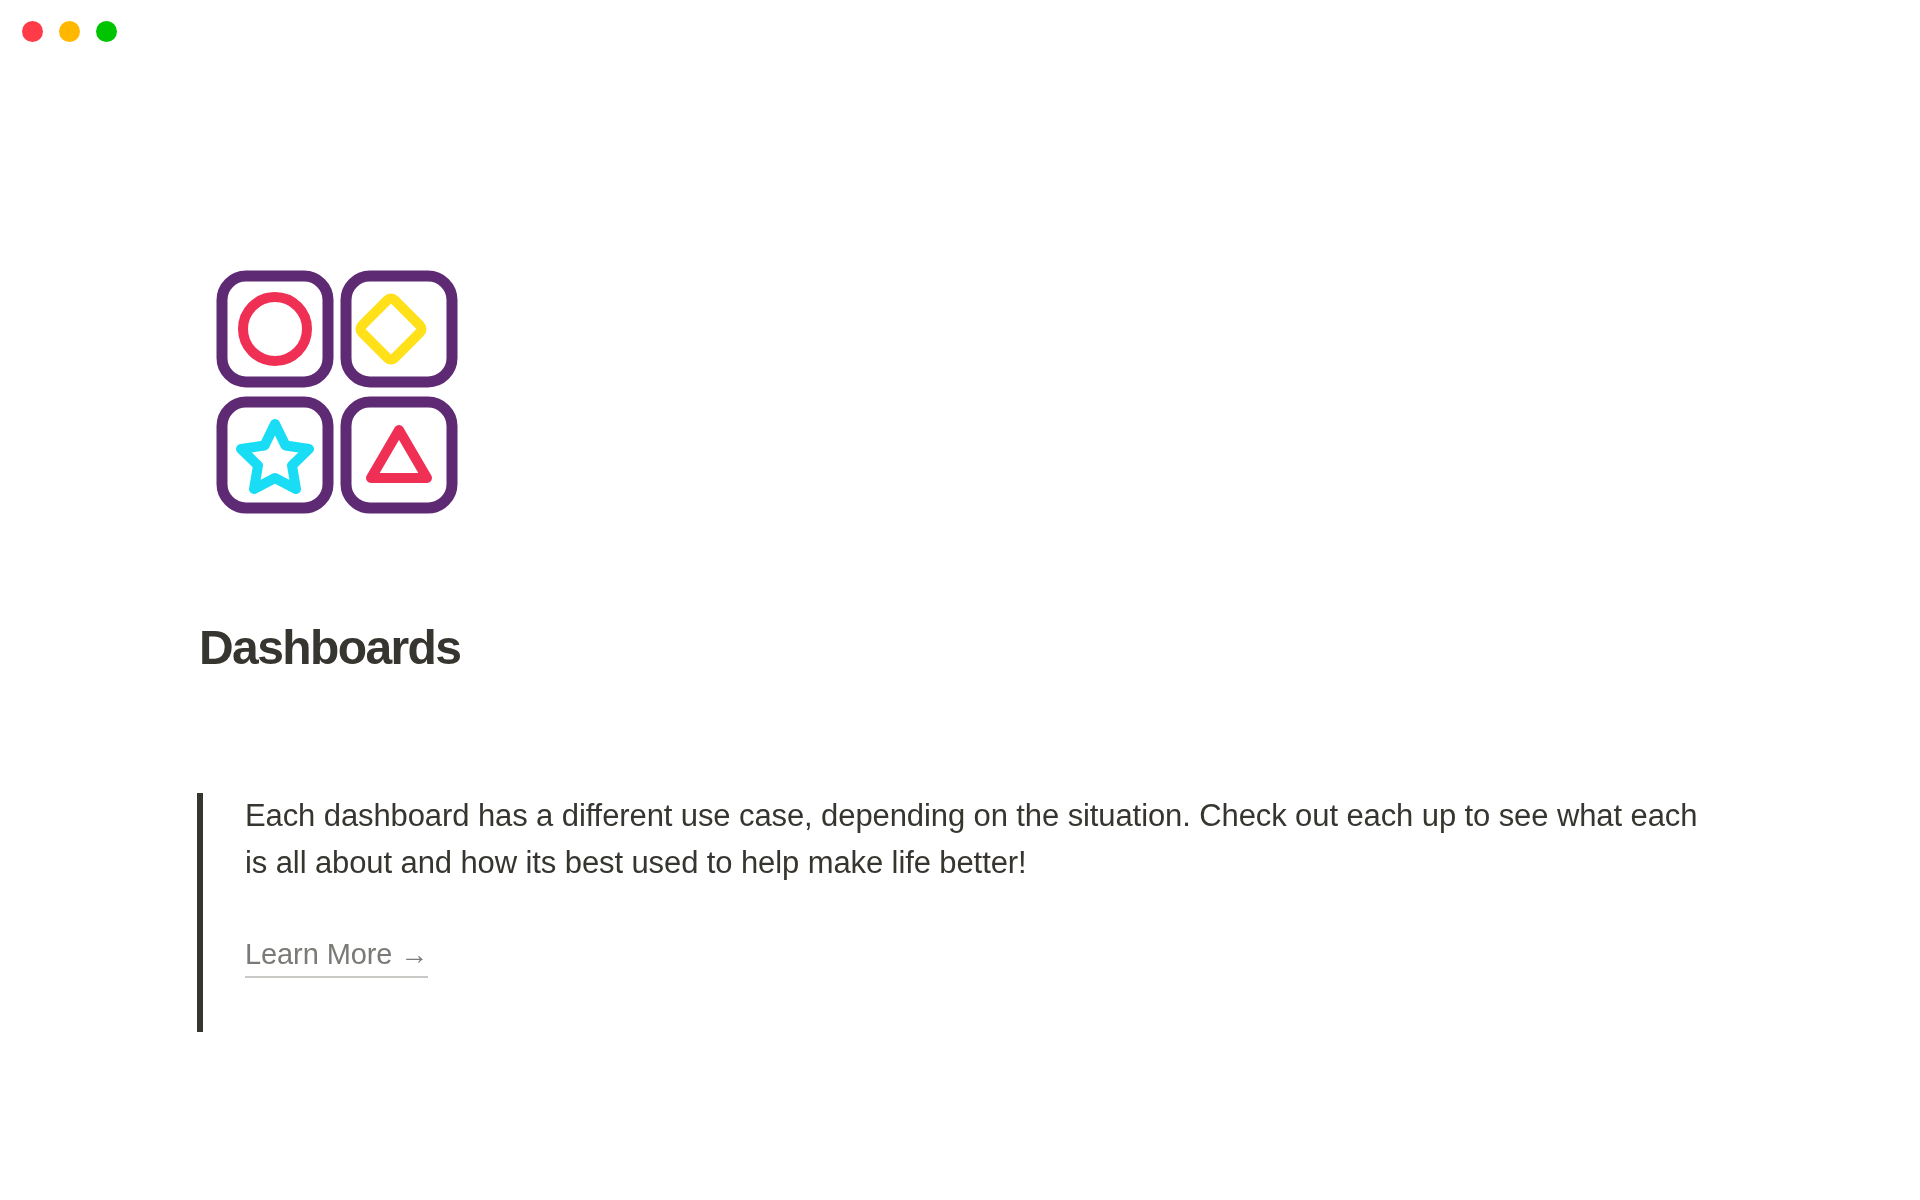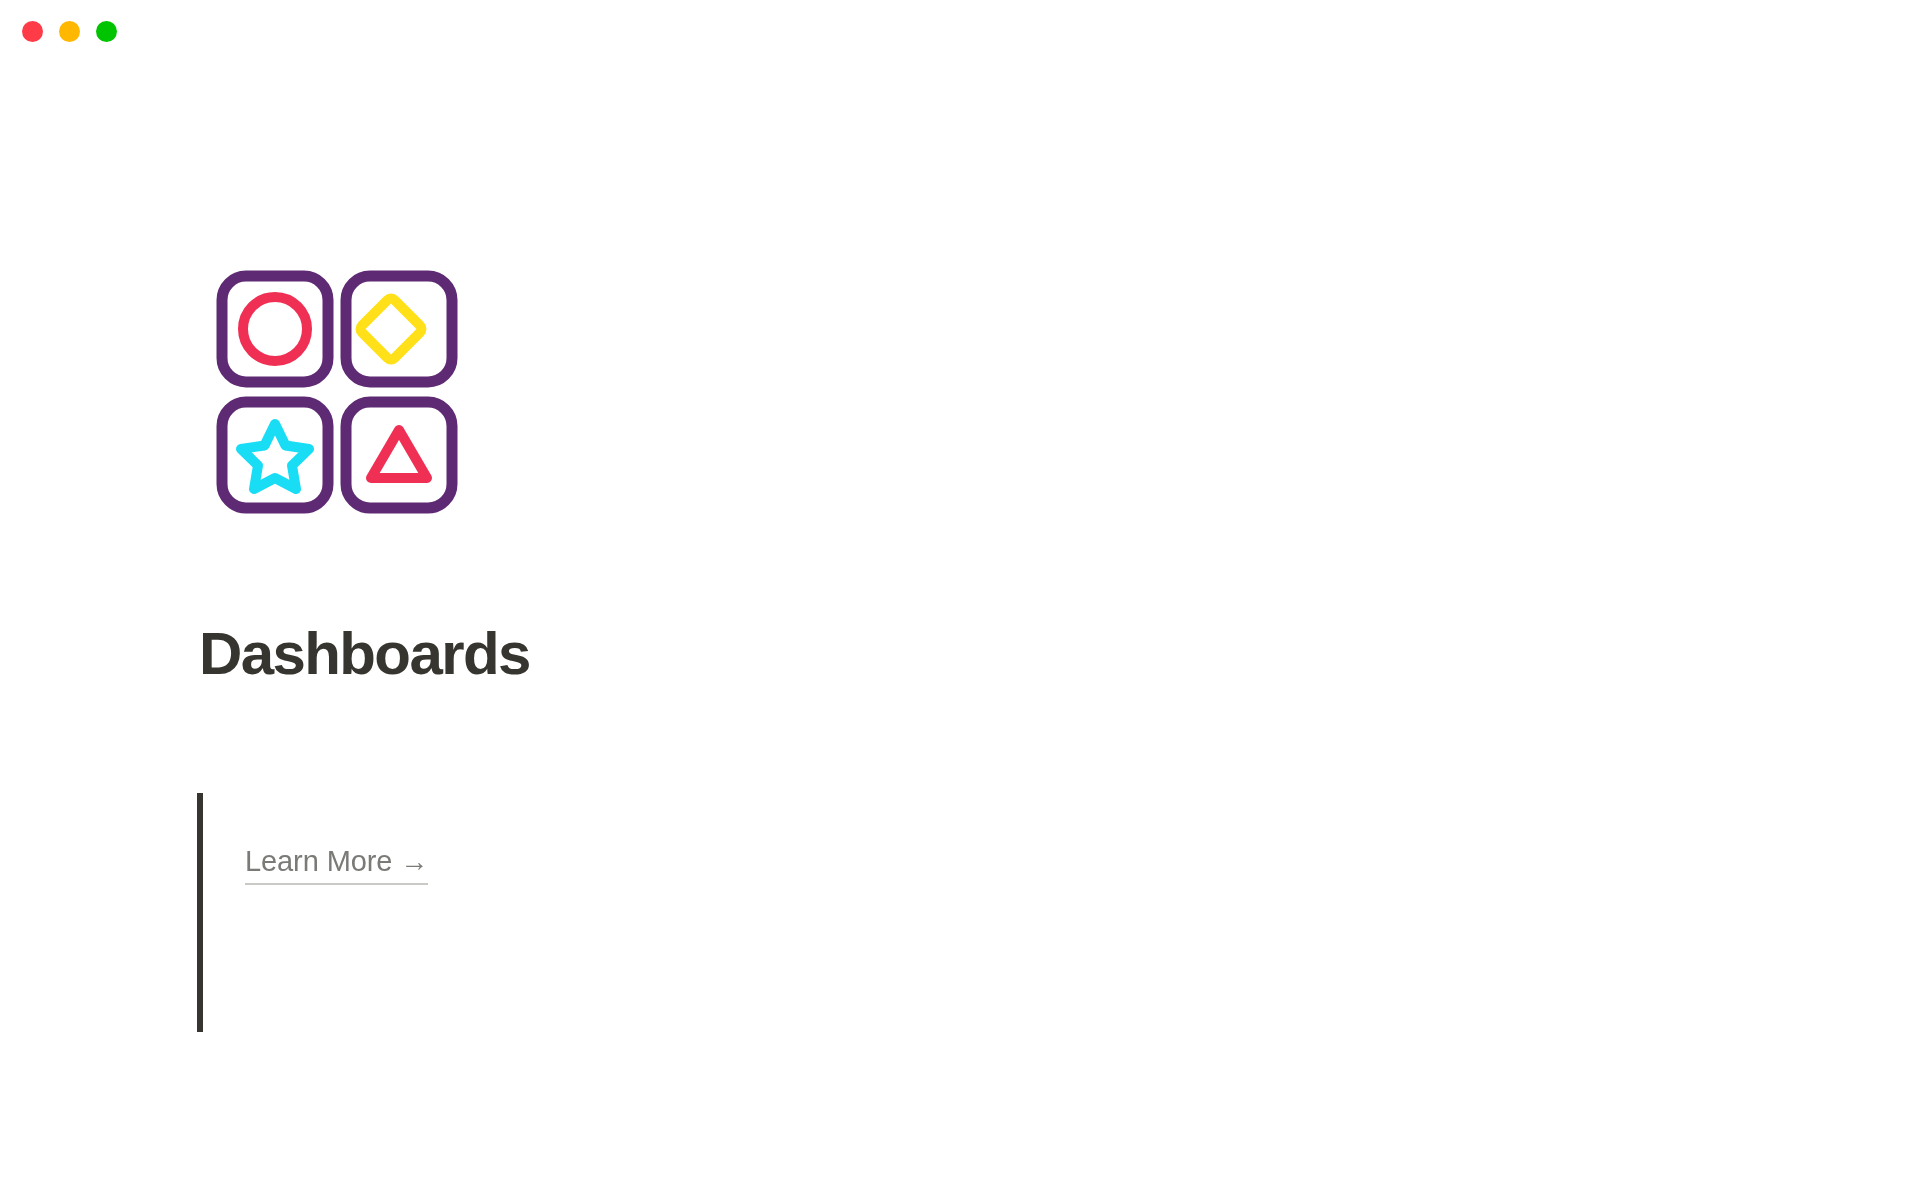--- a/index.html
+++ b/index.html
@@ -54,21 +54,21 @@
     width: 250px;
     height: 250px;
   }
   .logo svg { display: block; width: 250px; height: 250px; }
 
   
   .page-title {
     position: absolute;
     left: 199px;
     top: 562px;
-    font-size: 60px;
+    font-size: 48px;
     font-weight: 700;
     line-height: 1;
     letter-spacing: -1.6px;
     color: #36352f;
   }
 
   
   .quote-block {
     position: absolute;
     left: 197px;
@@ -131,20 +131,21 @@
       <g>
         <rect x="130" y="132" width="106" height="106" rx="24" ry="24" stroke="#5f2a74" stroke-width="11"></rect>
         <path d="M183 160 L211 208 L155 208 Z" stroke="#ef3054" stroke-width="10"></path>
       </g>
     </svg>
   </div>
 
   <h1 class="page-title">Dashboards</h1>
 
   <div class="quote-block">
+    <p class="quote-text">Each dashboard has a different use case, depending on the situation. Check out each up to see what each is all about and how its best used to help make life better!</p>
 
     <a class="learn-more" href="#">
       <span>Learn More</span>
       <span class="arrow">→</span>
     </a>
   </div>
 
 </div>
 
 </body></html>

